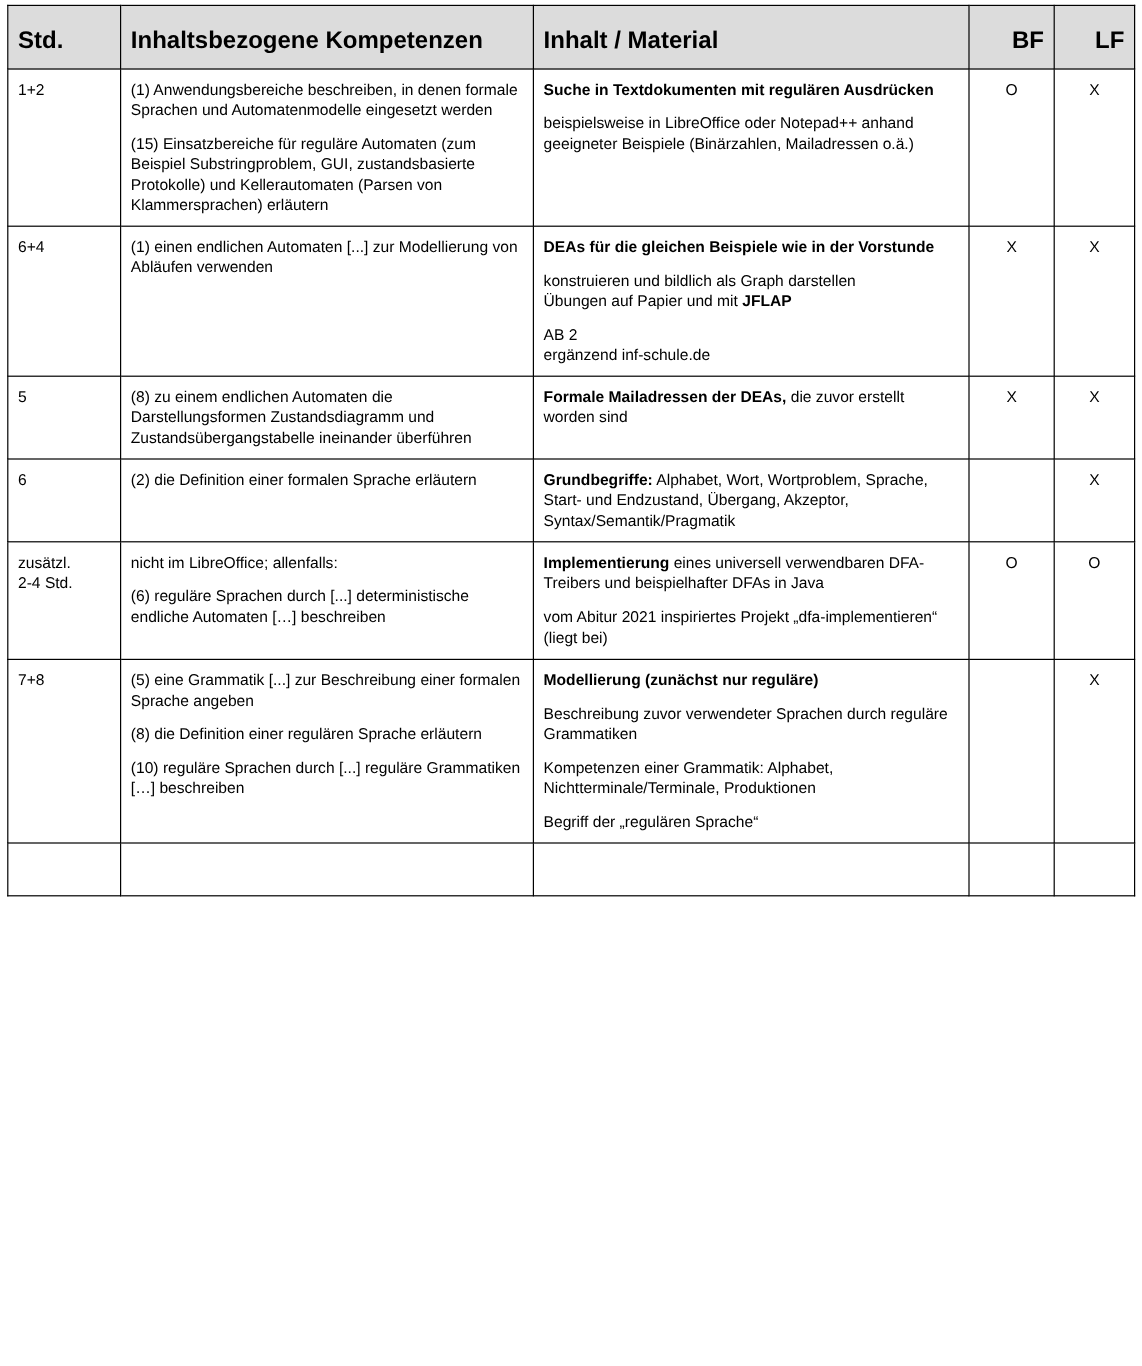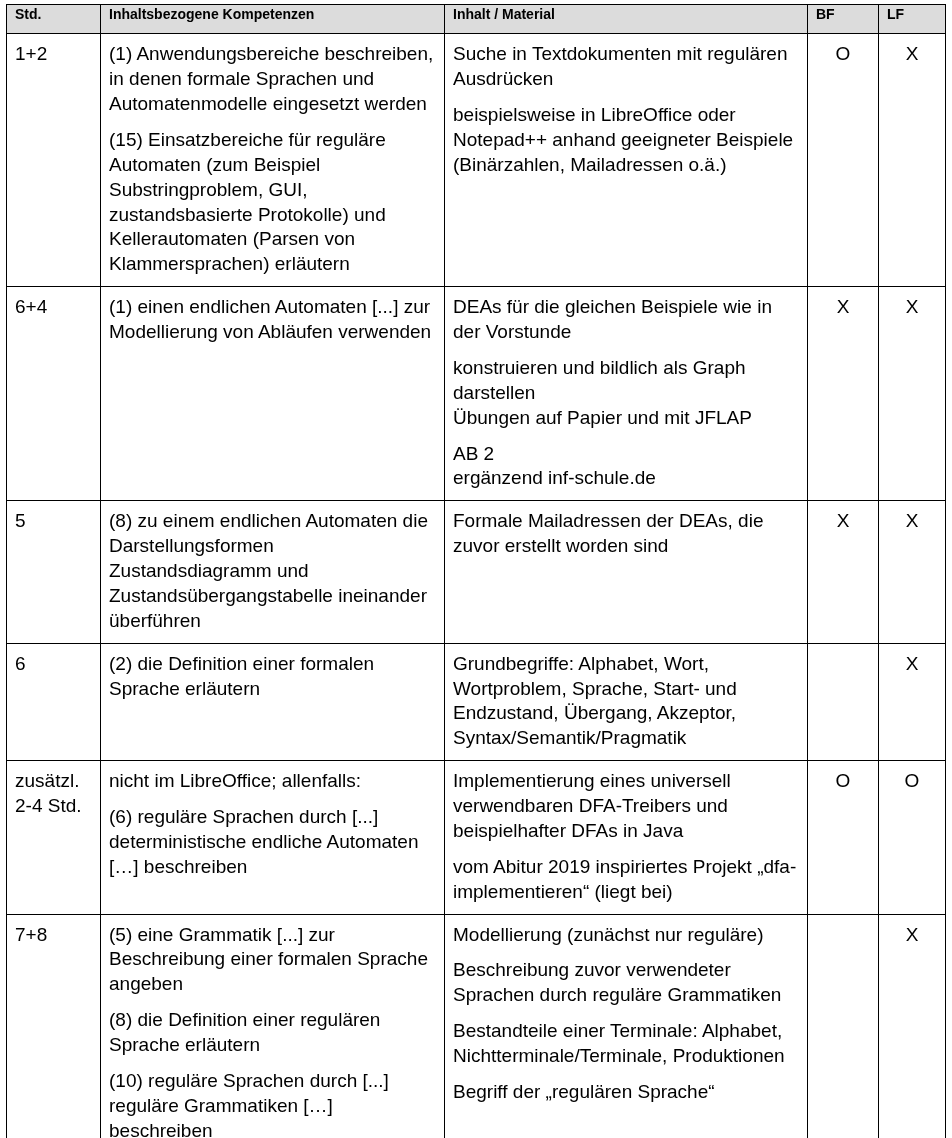--- a/index.html
+++ b/index.html
@@ -29,40 +29,40 @@
   table.plan col.c-std  { width: 94px; }
   table.plan col.c-komp { width: 344px; }
   table.plan col.c-inh  { width: 363px; }
   table.plan col.c-bf   { width: 71px; }
   table.plan col.c-lf   { width: 67px; }
 
   table.plan th, table.plan td {
     border: 1px solid #000000;
     vertical-align: top;
     padding: 8px 8px 9px 8px;
-    font-size: 19px;
+    font-size: 13px;
     line-height: 1.31;
   }
   table.plan thead th {
     background: #dcdcdc;
     font-weight: bold;
     text-align: left;
-    font-size: 14px;
-    padding-top: 0;
+    font-size: 20px;
+    padding-top: 16px;
     padding-bottom: 10px;
     vertical-align: middle;
   }
-  table.plan thead th.center { text-align: left; }
+  table.plan thead th.center { text-align: right; }
 
   td.std { font-size: 15.2px; white-space: pre-line; }
   td.mark { text-align: center; font-size: 15.5px; }
 
   .para { margin: 0 0 11px 0; }
   .para:last-child { margin-bottom: 0; }
-  b { font-weight: normal; }
+  b { font-weight: bold; }
 
   
   tr.partial td { height: 26px; }
 </style>
 </head>
 <body>
 
 <div id="sheet">
 
   <table class="plan">
@@ -146,37 +146,37 @@
 
       <tr>
         <td class="std">zusätzl.
 2-4 Std.</td>
         <td>
           <p class="para">nicht im LibreOffice; allenfalls:</p>
           <p class="para">(6) reguläre Sprachen durch [...] deterministische endliche Automaten […] beschreiben</p>
         </td>
         <td>
           <p class="para"><b>Implementierung</b><span> eines universell verwendbaren DFA-Treibers und beispielhafter DFAs in Java</span></p>
-          <p class="para">vom Abitur 2019 inspiriertes Projekt „dfa-implementieren“ (liegt bei)</p>
+          <p class="para">vom Abitur 2021 inspiriertes Projekt „dfa-implementieren“ (liegt bei)</p>
         </td>
         <td class="mark">O</td>
         <td class="mark">O</td>
       </tr>
 
       <tr>
         <td class="std">7+8</td>
         <td>
           <p class="para">(5) eine Grammatik [...] zur Beschreibung einer formalen Sprache angeben</p>
           <p class="para">(8) die Definition einer regulären Sprache erläutern</p>
           <p class="para">(10) reguläre Sprachen durch [...] reguläre Grammatiken […] beschreiben</p>
         </td>
         <td>
           <p class="para"><b>Modellierung (zunächst nur reguläre)</b></p>
           <p class="para">Beschreibung zuvor verwendeter Sprachen durch reguläre Grammatiken</p>
-          <p class="para">Bestandteile einer Terminale: Alphabet, Nichtterminale/Terminale, Produktionen</p>
+          <p class="para">Kompetenzen einer Grammatik: Alphabet, Nichtterminale/Terminale, Produktionen</p>
           <p class="para">Begriff der „regulären Sprache“</p>
         </td>
         <td class="mark"></td>
         <td class="mark">X</td>
       </tr>
 
       <tr class="partial">
         <td class="std"></td>
         <td></td>
         <td></td>

